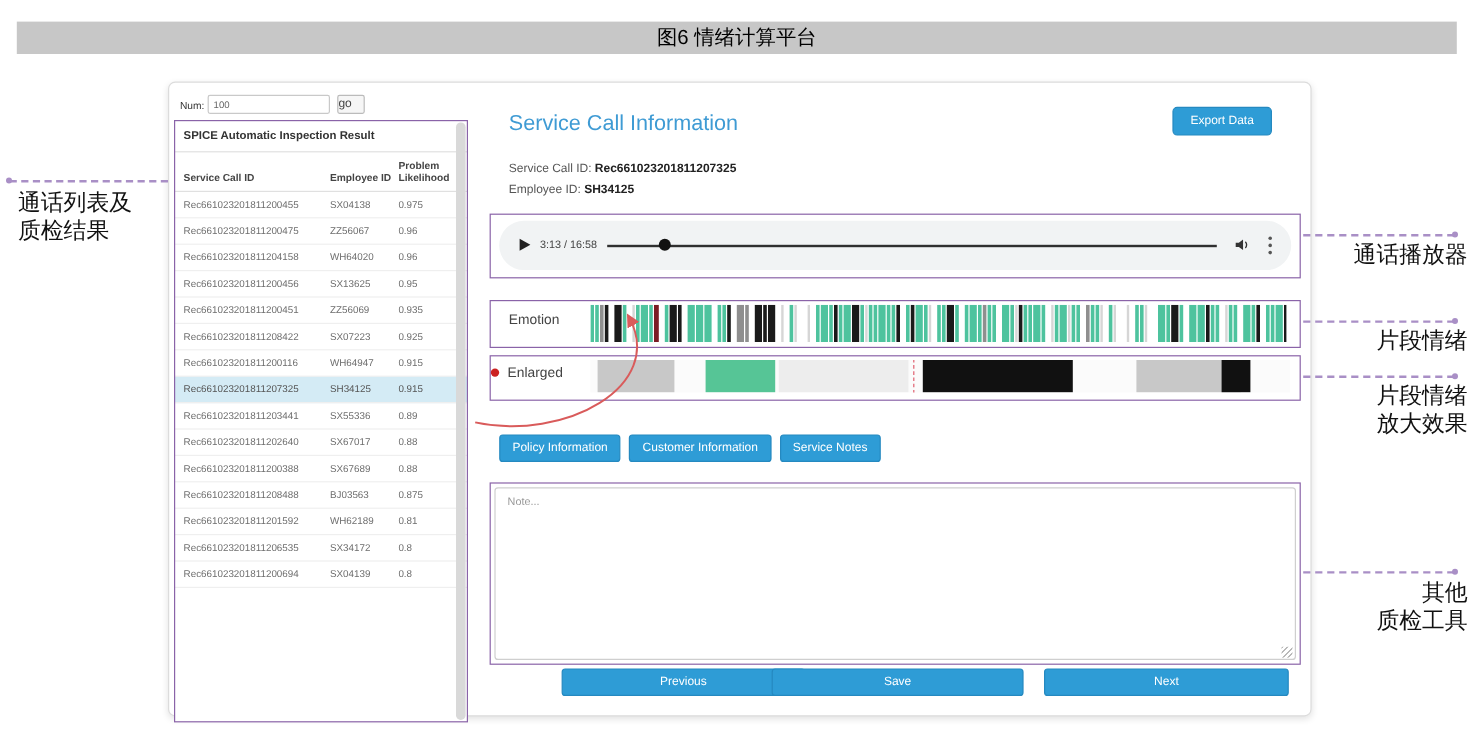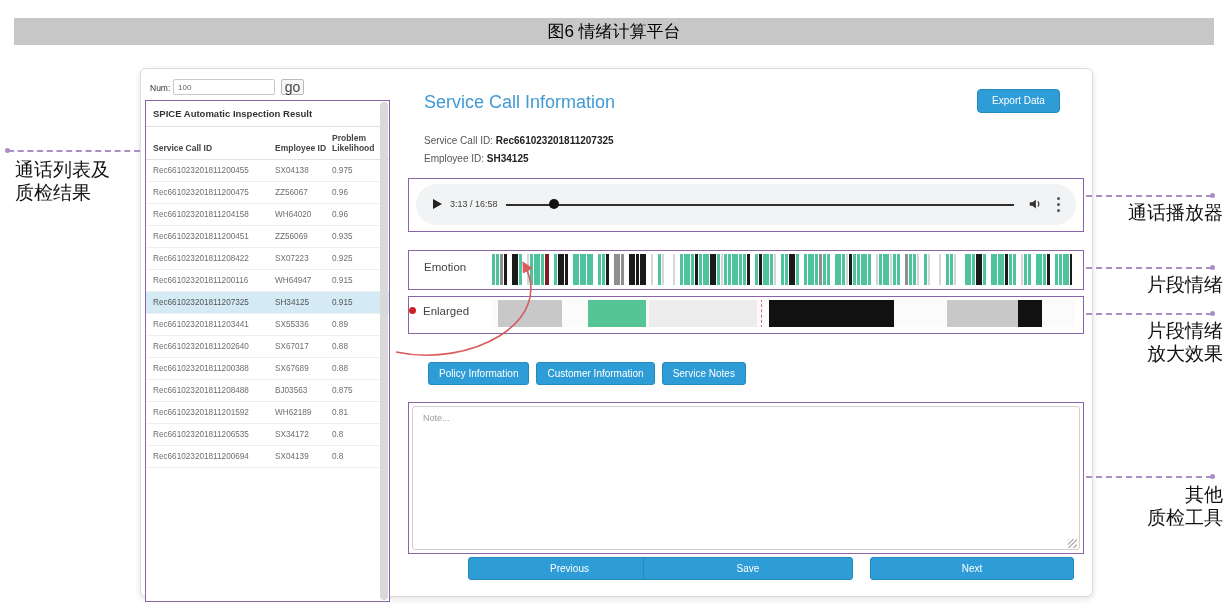--- a/index.html
+++ b/index.html
@@ -13,21 +13,21 @@
 
   
   #app-window { left:140px; top:68px; width:953px; height:529px; background:#fff;
                 border:1px solid #dcdcdc; border-radius:6px; box-shadow:0 2px 6px rgba(0,0,0,.12); }
 
   
   #num-label { left:150px; top:83px; font-size:8.5px; color:#333; }
   #num-input { left:173px; top:79px; width:102px; height:16px; border:1px solid #c9c9c9;
                border-radius:2px; font-size:8px; color:#666; padding:0 4px; }
   #go-button { left:281px; top:79px; width:23px; height:16px; border:1px solid #bbb; background:#f6f6f6;
-               border-radius:2px; font-size:14px; color:#444; text-align:center; line-height:14px; cursor:pointer; }
+               border-radius:2px; font-size:10px; color:#444; line-height:14px; cursor:pointer; }
 
   
   #left-panel { left:145px; top:100px; width:245px; height:502px; background:#fff; overflow:hidden; }
   .tbl-title { padding:8px 8px 7px 8px; font-size:9.5px; font-weight:bold; color:#333;
                border-bottom:1px solid #e0e0e0; }
   .tbl-head { display:flex; align-items:flex-end; border-bottom:1px solid #e0e0e0;
               padding:4px 0 6px 8px; min-height:33px; }
   .tbl-head .c1, .tbl-row .c1 { flex:0 0 122px; }
   .tbl-head .c2, .tbl-row .c2 { flex:0 0 57px; }
   .tbl-head .c3, .tbl-row .c3 { flex:1; }
@@ -61,21 +61,21 @@
   #emotion-label { left:424px; top:261px; font-size:11.5px; color:#444; }
   #emotion-bars { left:492px; top:254px; width:580px; height:31px; display:flex; align-items:stretch; overflow:hidden; }
   #emotion-bars i { display:block; height:100%; margin-right:1px; flex:0 0 auto; }
   #enlarged-dot { left:409px; top:307px; width:7px; height:7px; background:#cc2222; border-radius:50%; }
   #enlarged-label { left:423px; top:305px; font-size:11.5px; color:#444; }
   #enlarged-strip { left:492px; top:300px; width:583px; height:27px; background:#fbfbfb; overflow:hidden; }
   #enlarged-strip i { position:absolute; top:0; height:100%; display:block; }
   #enlarged-redline { position:absolute; top:-1px; height:29px; width:0; border-left:1.5px dashed #e06070; }
 
   
-  #tabs { left:428px; top:362px; display:flex; gap:7px; }
+  #tabs { left:416px; top:362px; display:flex; gap:7px; }
   .tab-btn { background:#2e9cd6; border:1px solid #2589c0; border-radius:3px; color:#fff;
              font-size:10px; padding:5px 10px; cursor:pointer; white-space:nowrap; }
 
   
   #notes-area { left:412px; top:406px; width:668px; height:144px; border:1px solid #cfcfcf; border-radius:3px;
                 font-size:9px; color:#444; padding:6px 10px; resize:none; outline:none;
                 font-family:"Liberation Sans", sans-serif; }
   #notes-area::placeholder { color:#999; }
   #resize-corner { left:1068px; top:539px; width:9px; height:9px;
                    background:repeating-linear-gradient(-45deg, transparent 0 2px, #b9b9b9 2px 3.2px); }
@@ -136,20 +136,25 @@
       </div>
       <div class="tbl-row">
         <span class="c1">Rec661023201811200475</span>
         <span class="c2">ZZ56067</span>
         <span class="c3">0.96</span>
       </div>
       <div class="tbl-row">
         <span class="c1">Rec661023201811204158</span>
         <span class="c2">WH64020</span>
         <span class="c3">0.96</span>
+      </div>
+      <div class="tbl-row">
+        <span class="c1">Rec661023201811200456</span>
+        <span class="c2">SX13625</span>
+        <span class="c3">0.95</span>
       </div>
       <div class="tbl-row">
         <span class="c1">Rec661023201811200451</span>
         <span class="c2">ZZ56069</span>
         <span class="c3">0.935</span>
       </div>
       <div class="tbl-row">
         <span class="c1">Rec661023201811208422</span>
         <span class="c2">SX07223</span>
         <span class="c3">0.925</span>

